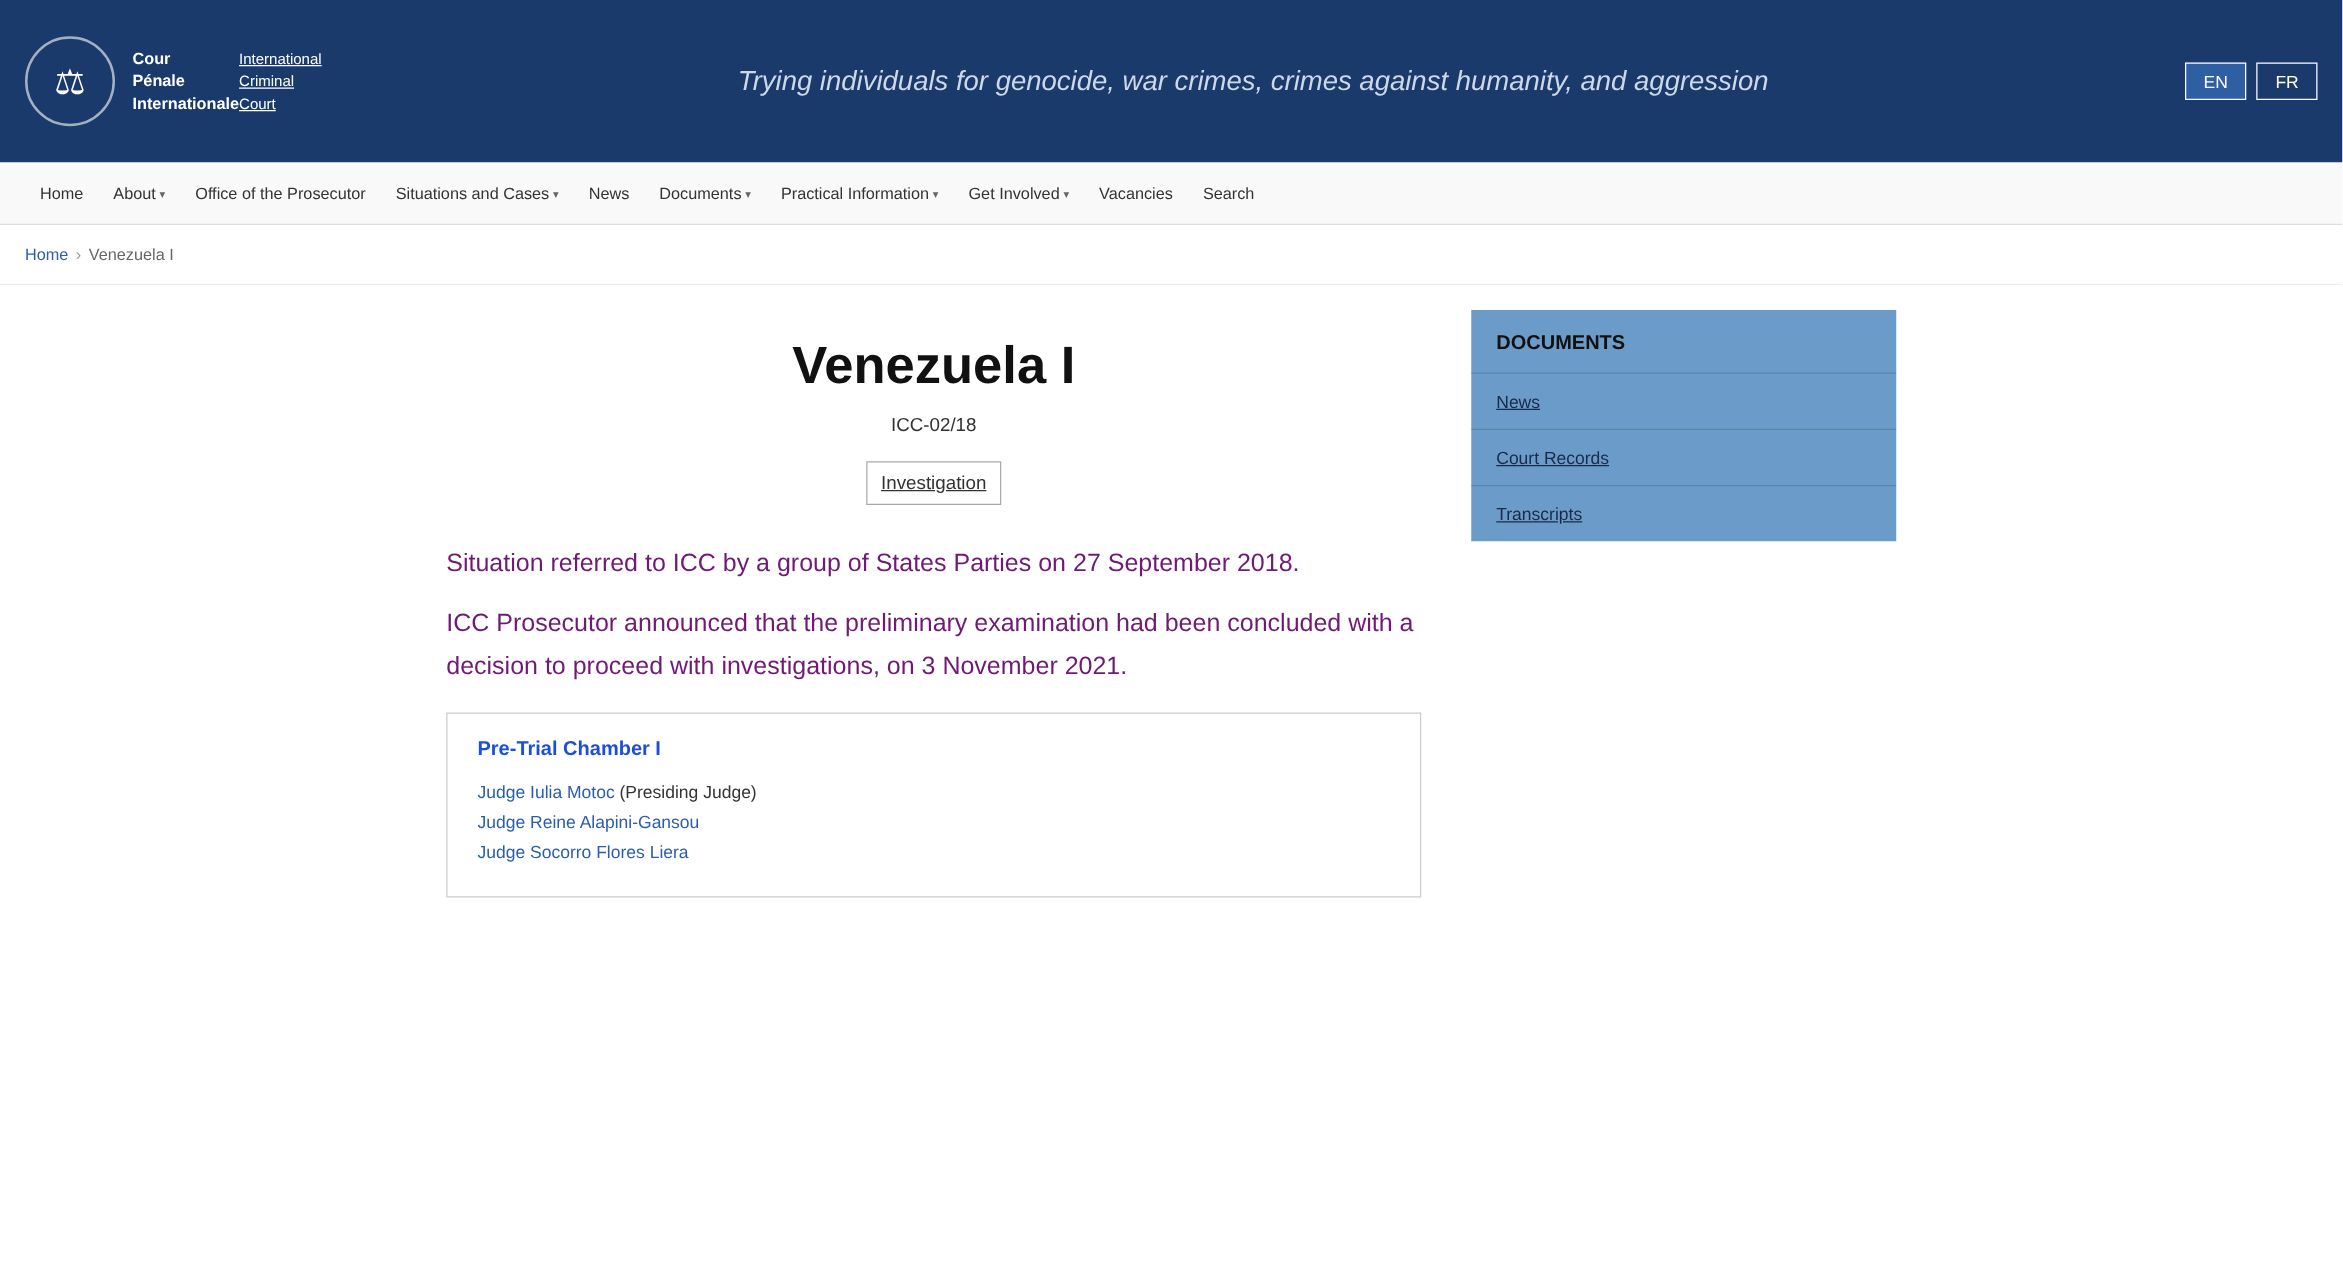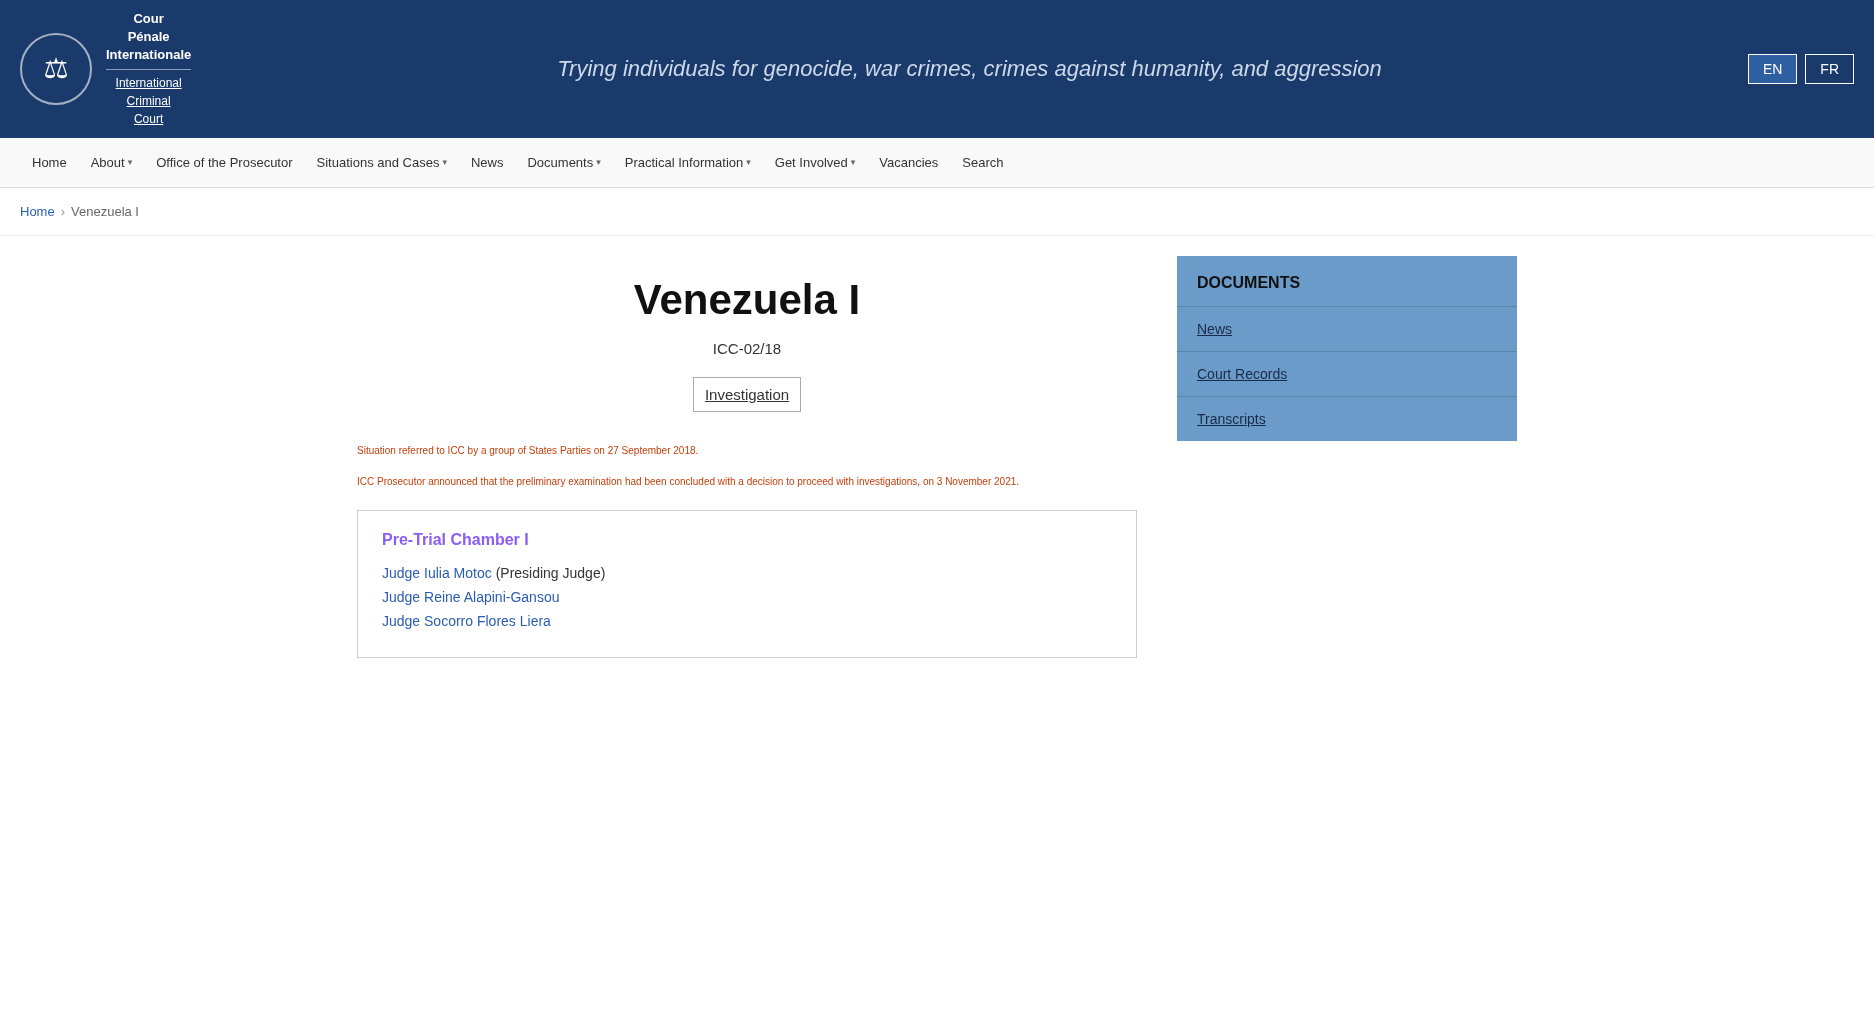--- a/index.html
+++ b/index.html
@@ -25,22 +25,21 @@
       height: 72px;
       border: 2px solid rgba(255,255,255,0.6);
       border-radius: 50%;
       display: flex;
       align-items: center;
       justify-content: center;
       font-size: 28px;
     }
     .logo-text {
       display: flex;
-      flex-direction: column;
-      text-align: center;
+      flex-direction: row;
     }
     .logo-text .court-name-top {
       font-size: 13px;
       font-weight: bold;
       line-height: 1.4;
     }
     .logo-text .divider-line {
       border-top: 1px solid rgba(255,255,255,0.5);
       margin: 4px 0;
     }
@@ -152,36 +151,36 @@
       display: inline-block;
       border: 1px solid #aaa;
       padding: 8px 11px;
       font-size: 15px;
       color: #333;
       text-decoration: underline;
       cursor: pointer;
     }
 
     .description-text {
-      font-size: 10px;
+      font-size: 20px;
       line-height: 1.7;
-      color: #c2410c;
+      color: #701a75;
       margin-bottom: 14px;
     }
 
     .chamber-box {
       border: 1px solid #ccc;
       padding: 20px 24px;
       margin-top: 20px;
     }
     .chamber-title {
       font-size: 16px;
       font-weight: bold;
       margin-bottom: 16px;
-      color: #8b5cf6;
+      color: #1d4ed8;
     }
     .judge-link {
       display: block;
       color: #2a5db0;
       text-decoration: none;
       font-size: 14px;
       margin-bottom: 8px;
     }
     .judge-role {
       color: #333;

